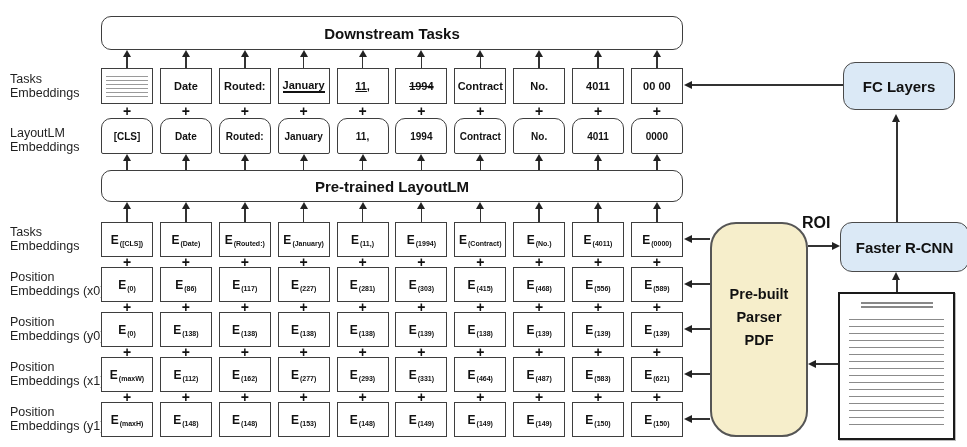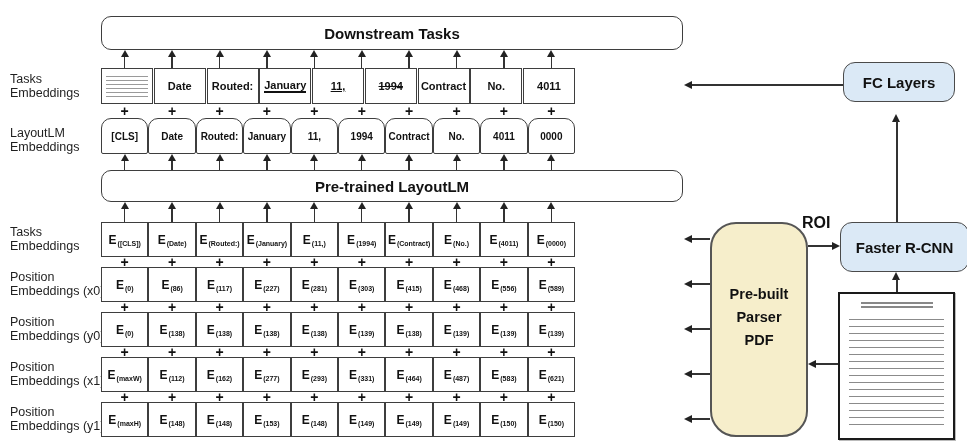--- a/index.html
+++ b/index.html
@@ -9,31 +9,31 @@
   
   .big-box{position:absolute;background:#fff;border:1.6px solid #3e3e3e;border-radius:10px;
            display:flex;align-items:center;justify-content:center;
            font-weight:bold;font-size:15px;box-sizing:border-box;}
   .downstream{left:101px;top:16px;width:582px;height:34px;}
   .pretrained{left:101px;top:170px;width:582px;height:32px;}
 
   .blue-box{position:absolute;background:#dbe9f6;border:1.8px solid #4a4a4a;border-radius:12px;
             display:flex;align-items:center;justify-content:center;
             font-weight:bold;font-size:15px;box-sizing:border-box;}
-  .fc{left:843px;top:62px;width:112px;height:40px;}
+  .fc{left:843px;top:62px;width:112px;height:48px;}
   .rcnn{left:840px;top:222px;width:129px;height:50px;}
 
   .tan-box{position:absolute;left:710px;top:222px;width:98px;height:215px;
            background:#f6eecb;border:2px solid #555;border-radius:26px;box-sizing:border-box;
            font-weight:bold;font-size:14.5px;text-align:center;padding-top:59px;line-height:23px;}
 
   .roi{position:absolute;left:802px;top:214px;font-weight:bold;font-size:16px;}
 
   
-  .grid-row{position:absolute;left:101px;width:474px;display:flex;justify-content:space-between;}
+  .grid-row{position:absolute;left:101px;width:582px;display:flex;justify-content:space-between;}
   .cell{width:52px;box-sizing:border-box;display:flex;align-items:center;justify-content:center;
         background:#fff;border:1.5px solid #3e3e3e;font-weight:bold;font-size:10.5px;
         white-space:nowrap;overflow:hidden;}
   .cell.roundtop{border-radius:10px 10px 2px 2px;font-size:10px;}
   .cell.tok{font-size:11px;}
   .deco-underline-thick{border-bottom:2.5px solid #111;line-height:12px;}
   .deco-underline{text-decoration:underline;}
   .deco-strike{text-decoration:line-through;}
   .e-main{font-size:12px;font-weight:bold;}
   .e-sub{font-size:7px;font-weight:bold;margin-left:1px;position:relative;top:4px;}
@@ -153,20 +153,23 @@
       </div>
       <div class="cell tok">
         <span>Contract</span>
       </div>
       <div class="cell tok">
         <span>No.</span>
       </div>
       <div class="cell tok">
         <span>4011</span>
       </div>
+      <div class="cell tok">
+        <span>00 00</span>
+      </div>
     </div>
     <div class="row-label" style="top: 126px;">
       <div>LayoutLM</div>
       <div>Embeddings</div>
     </div>
     <div class="grid-row" style="top: 118px; height: 36px;">
       <div class="cell roundtop">
         <span>[CLS]</span>
       </div>
       <div class="cell roundtop">

